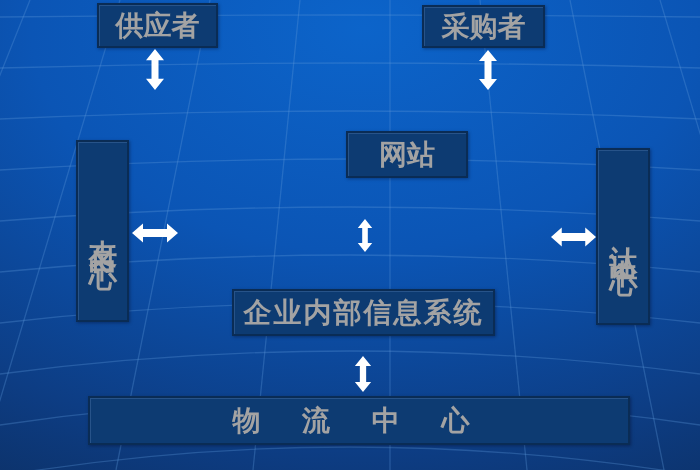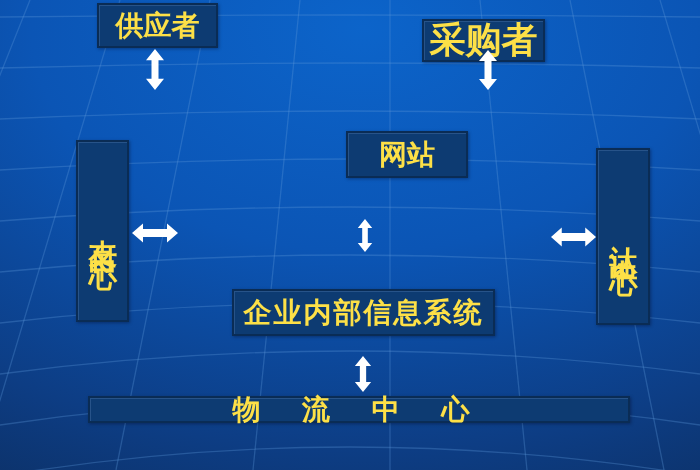--- a/index.html
+++ b/index.html
@@ -9,36 +9,36 @@
     height: 470px;
     overflow: hidden;
     font-family: "DejaVu Serif", serif;
   }
   .bg { position: absolute; left: 0; top: 0; }
   .node {
     position: absolute;
     box-sizing: border-box;
     background: #0d3b72;
     border: 2px solid #0a2c55;
-    color: #fde047;
+    color: #a3a3a3;
     display: flex;
     align-items: center;
     justify-content: center;
     font-weight: bold;
     box-shadow: inset 1px 1px 0 rgba(130,170,220,0.22), 1px 1px 3px rgba(0,0,25,0.35);
     text-align: center;
   }
   .node span { display: block; white-space: nowrap; }
   .n-supplier      { left: 97px;  top: 3px;   width: 121px; height: 45px;  font-size: 28px; }
-  .n-purchaser     { left: 422px; top: 19px;   width: 123px; height: 43px;  font-size: 36px; }
+  .n-purchaser     { left: 422px; top: 5px;   width: 123px; height: 43px;  font-size: 28px; }
   .n-website       { left: 298px; top: 131px; width: 122px; height: 47px;  font-size: 28px; margin-left: 48px; }
   .n-payment       { left: 76px;  top: 140px; width: 53px;  height: 182px; font-size: 28px; }
   .n-certification { left: 596px; top: 148px; width: 54px;  height: 177px; font-size: 28px; }
   .n-internal      { left: 232px; top: 253px; width: 263px; height: 47px;  font-size: 28px; letter-spacing: 2px; margin-top: 36px; }
-  .n-logistics     { left: 88px;  top: 396px; width: 542px; height: 27px;  font-size: 28px; letter-spacing: 16px; }
+  .n-logistics     { left: 88px;  top: 396px; width: 542px; height: 49px;  font-size: 28px; letter-spacing: 16px; }
   .vbox span {
     writing-mode: vertical-rl;
     text-orientation: upright;
     letter-spacing: 7px;
     white-space: nowrap;
   }
   .arrow { position: absolute; }
   .a-supplier { left: 145px; top: 49px;  width: 20px; height: 41px; }
   .a-purchaser{ left: 478px; top: 50px;  width: 20px; height: 40px; }
   .a-payment  { left: 132px; top: 222px; width: 46px; height: 22px; }

